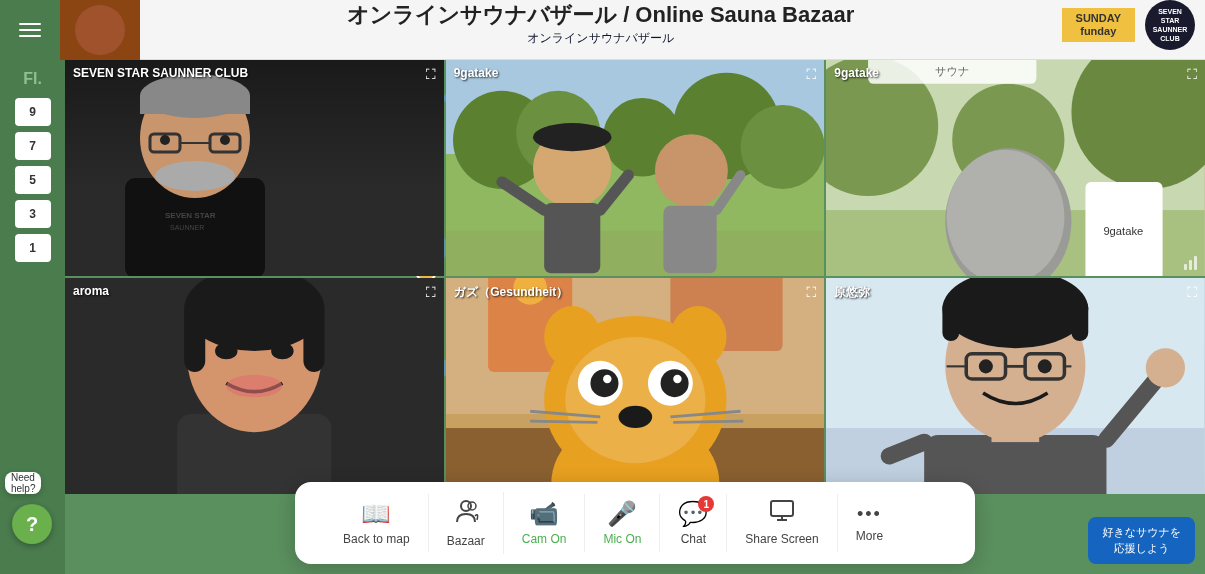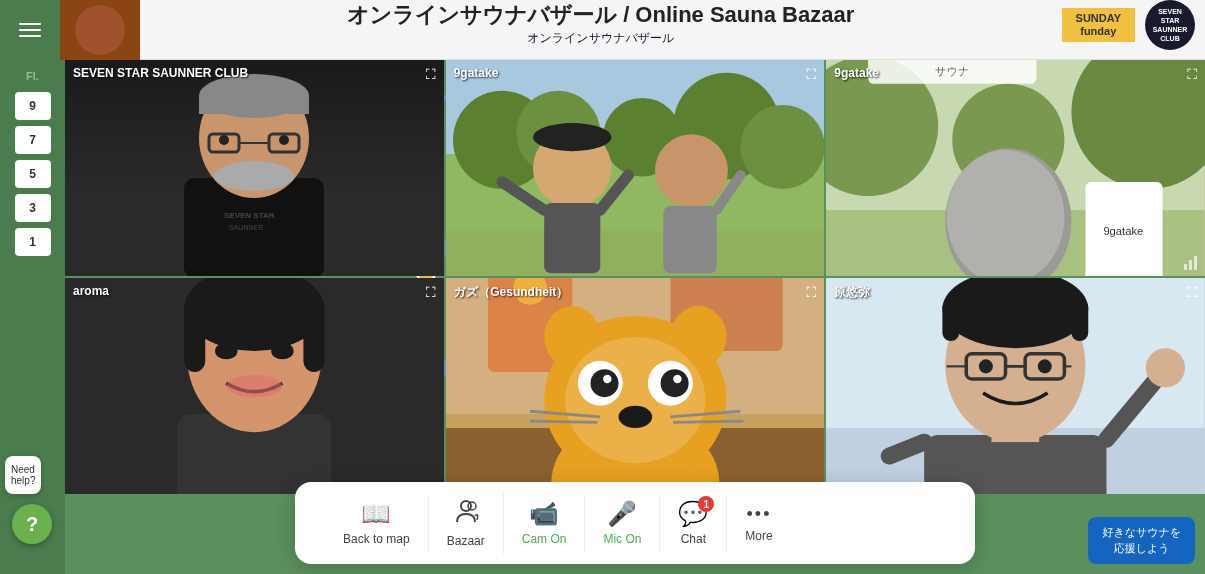--- a/index.html
+++ b/index.html
@@ -125,21 +125,21 @@
       background: #4a7c4e;
       display: flex;
       flex-direction: column;
       align-items: center;
       padding-top: 10px;
       gap: 6px;
       position: relative;
     }
     .floor-label {
       color: #90c090;
-      font-size: 11px;
+      font-size: 16px;
       font-weight: bold;
       margin-bottom: 4px;
     }
     .floor-btn {
       width: 36px;
       height: 28px;
       background: white;
       border-radius: 4px;
       display: flex;
       align-items: center;
@@ -148,21 +148,21 @@
       font-weight: bold;
       color: #333;
       cursor: pointer;
     }
     .help-bubble {
       position: absolute;
       bottom: 80px;
       left: 5px;
       background: white;
       border-radius: 8px;
-      padding: 8px 6px;
+      padding: 0 6px;
       font-size: 10px;
       color: #333;
       white-space: nowrap;
       box-shadow: 0 2px 6px rgba(0,0,0,0.2);
     }
     .help-btn {
       position: absolute;
       bottom: 30px;
       left: 12px;
       width: 40px;
@@ -345,21 +345,21 @@
       transform: rotate(45deg);
     }
 
     
     .person-seven-star {
       position: absolute;
       inset: 0;
       background: linear-gradient(to bottom, #1a1a1a 0%, #2a2a2a 60%);
       display: flex;
       align-items: center;
-      justify-content: center;
+      justify-content: flex-start;
     }
 
     
     .signal-bars {
       position: absolute;
       bottom: 6px;
       right: 8px;
       display: flex;
       gap: 2px;
       align-items: flex-end;
@@ -660,20 +660,30 @@
         <span class="toolbar-icon green">🎤</span>
         <span class="toolbar-label green">Mic On</span>
       </div>
 
       <div class="toolbar-item" style="position:relative;">
         <span class="toolbar-icon">💬</span>
         <div class="notification-badge">1</div>
         <span class="toolbar-label">Chat</span>
       </div>
 
+      <div class="toolbar-item">
+        <span class="toolbar-icon">
+          <svg width="24" height="22" viewBox="0 0 24 22" xmlns="http://www.w3.org/2000/svg">
+            <rect x="1" y="1" width="22" height="15" rx="2" fill="none" stroke="#444" stroke-width="2"></rect>
+            <line x1="7" y1="20" x2="17" y2="20" stroke="#444" stroke-width="2"></line>
+            <line x1="12" y1="16" x2="12" y2="20" stroke="#444" stroke-width="2"></line>
+          </svg>
+        </span>
+        <span class="toolbar-label">Share Screen</span>
+      </div>
 
       <div class="toolbar-item">
         <span class="toolbar-icon" style="font-size:18px;letter-spacing:2px;color:#444;">•••</span>
         <span class="toolbar-label">More</span>
       </div>
 
     </div>
 
     <div class="bottom-right-btn">
       好きなサウナを<br>応援しよう

